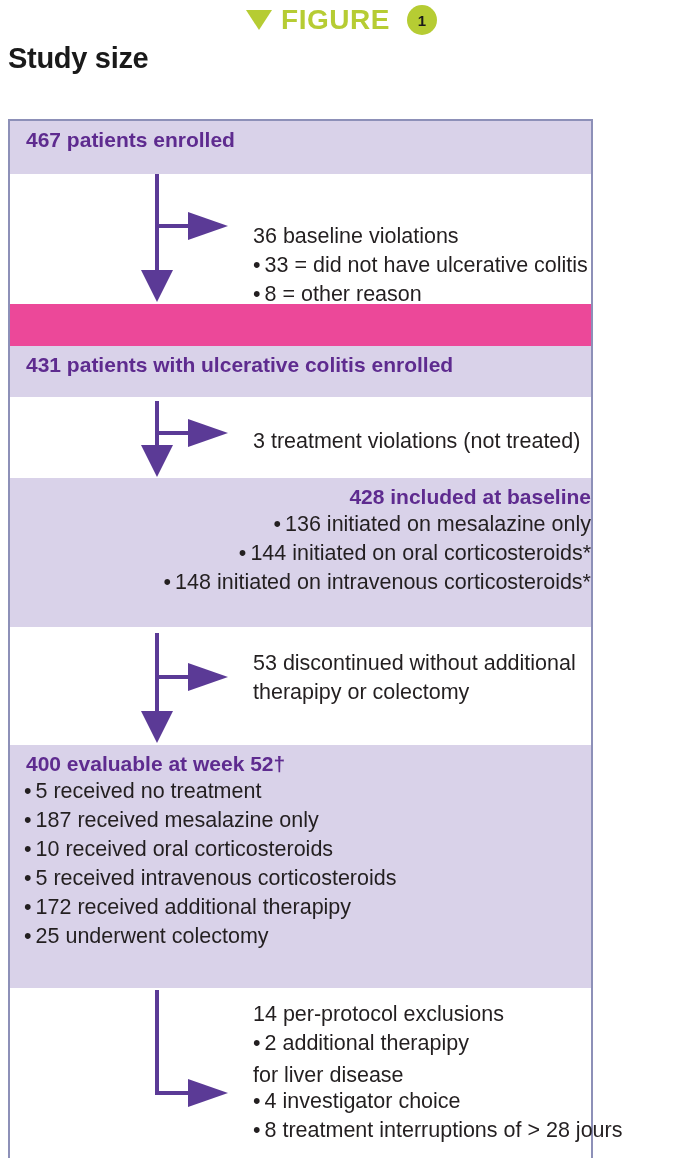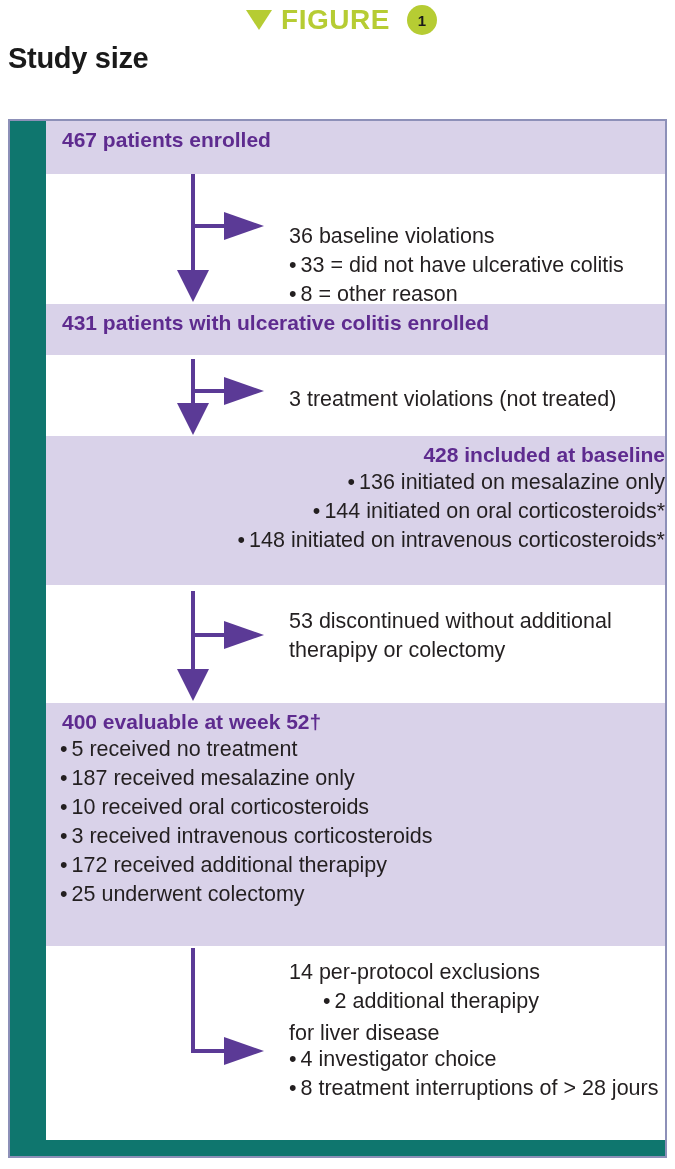--- a/index.html
+++ b/index.html
@@ -56,26 +56,25 @@
     color: #1a1a1a;
     padding: 8px 0 0 8px;
     letter-spacing: -0.3px;
   }
 
   
   .flow-frame {
     position: absolute;
     left: 8px;
     top: 119px;
-    width: 659px;
+    width: 585px;
     height: 1039px;
     box-sizing: border-box;
     border: 2px solid #8d90b8;
-    background: #0f766e;
-    padding-left: 36px;
+    background: #ec4899;
   }
 
   .node-box {
     background: #d9d2e9;
     box-sizing: border-box;
     padding: 6px 0 9px 0;
   }
   .node-title {
     color: #5e2b8f;
     font-weight: bold;
@@ -134,21 +133,21 @@
       <line x1="147" y1="0" x2="147" y2="100" stroke="#5b3a96" stroke-width="4"></line>
       <line x1="147" y1="52" x2="182" y2="52" stroke="#5b3a96" stroke-width="4"></line>
       <polygon points="178,38 218,52 178,66" fill="#5b3a96"></polygon>
       <polygon points="131,96 163,96 147,128" fill="#5b3a96"></polygon>
     </svg>
     <div class="conn-text" style="top:48px;">36 baseline violations</div>
     <div class="conn-text" style="top:77px;"><span class="bu">•</span><span>33 = did not have ulcerative colitis</span></div>
     <div class="conn-text" style="top:106px;"><span class="bu">•</span><span>8 = other reason</span></div>
   </div>
 
-  <div class="node-box" style="height:51px;">
+  <div class="node-box" style="height:51px;margin-top:42px;">
     <div class="node-title">431 patients with ulcerative colitis enrolled</div>
   </div>
 
   <div class="conn-row" style="height:81px;">
     <svg class="conn-svg" width="240" height="81">
       <line x1="147" y1="4" x2="147" y2="52" stroke="#5b3a96" stroke-width="4"></line>
       <line x1="147" y1="36" x2="182" y2="36" stroke="#5b3a96" stroke-width="4"></line>
       <polygon points="178,22 218,36 178,50" fill="#5b3a96"></polygon>
       <polygon points="131,48 163,48 147,80" fill="#5b3a96"></polygon>
     </svg>
@@ -171,31 +170,31 @@
     </svg>
     <div class="conn-text" style="top:22px;">53 discontinued without additional</div>
     <div class="conn-text" style="top:51px;">therapipy or colectomy</div>
   </div>
 
   <div class="node-box" style="height:243px;">
     <div class="node-title">400 evaluable at week 52†</div>
     <div class="node-item"><span class="bu">•</span><span>5 received no treatment</span></div>
     <div class="node-item"><span class="bu">•</span><span>187 received mesalazine only</span></div>
     <div class="node-item"><span class="bu">•</span><span>10 received oral corticosteroids</span></div>
-    <div class="node-item"><span class="bu">•</span><span>3 received intravenous corticosteroids</span></div>
+    <div class="node-item"><span class="bu">•</span><span>5 received intravenous corticosteroids</span></div>
     <div class="node-item"><span class="bu">•</span><span>172 received additional therapipy</span></div>
     <div class="node-item"><span class="bu">•</span><span>25 underwent colectomy</span></div>
   </div>
 
   <div class="conn-row" style="height:194px;">
     <svg class="conn-svg" width="240" height="194">
       <line x1="147" y1="2" x2="147" y2="107" stroke="#5b3a96" stroke-width="4"></line>
       <line x1="145" y1="105" x2="182" y2="105" stroke="#5b3a96" stroke-width="4"></line>
       <polygon points="178,91 218,105 178,119" fill="#5b3a96"></polygon>
     </svg>
     <div class="conn-text" style="top:12px;">14 per-protocol exclusions</div>
-    <div class="conn-text" style="top:41px;margin-left:34px;"><span class="bu">•</span><span>2 additional therapipy</span></div>
+    <div class="conn-text" style="top:41px;"><span class="bu">•</span><span>2 additional therapipy</span></div>
     <div class="conn-text" style="top:73px;">for liver disease</div>
     <div class="conn-text" style="top:99px;"><span class="bu">•</span><span>4 investigator choice</span></div>
     <div class="conn-text" style="top:128px;"><span class="bu">•</span><span>8 treatment interruptions of &gt; 28 jours</span></div>
   </div>
 
 </div>
 
 </body></html>

